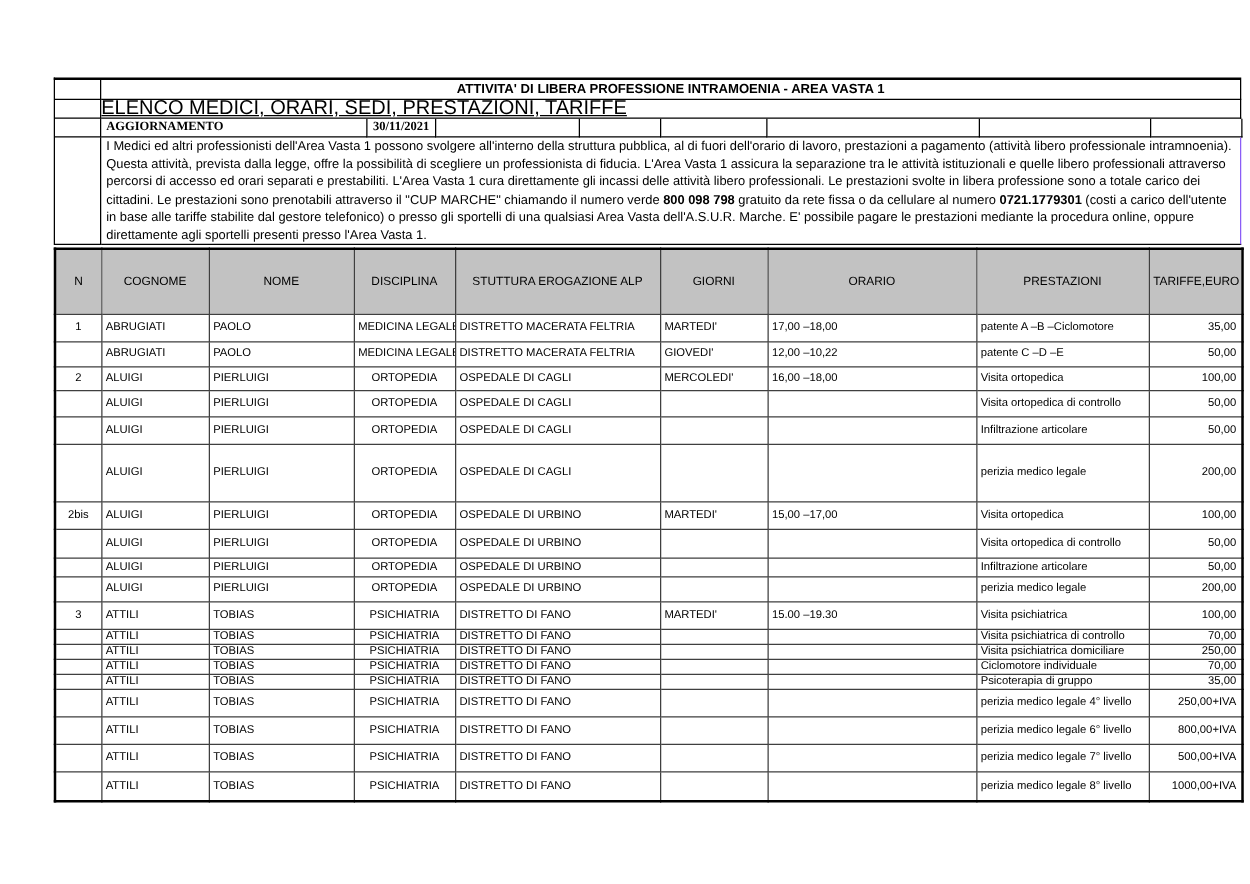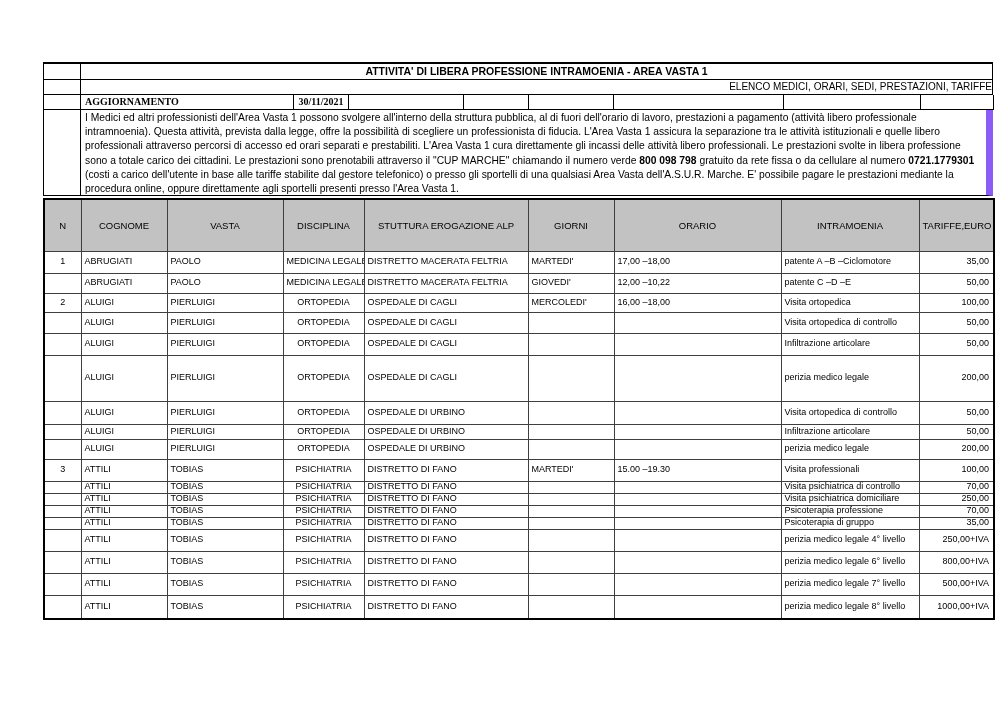--- a/index.html
+++ b/index.html
@@ -42,23 +42,24 @@
   .h-update   { height: 15px; font-family: Liberation Serif, serif; }
   .ncol   { width: 37px; flex: none; }
   .fill   { flex: 1; }
   .title-cell {
     font-weight: bold;
     font-size: 10.5px;
     text-align: center;
     line-height: 15px;
   }
   .subtitle-cell {
-    font-size: 10px;
-    text-align: right;
+    font-size: 16px;
+    text-align: left;
     line-height: 14px;
+    text-decoration: underline;
   }
   .update-label {
     width: 213px; flex: none;
     font-weight: bold;
     font-size: 10px;
     line-height: 14px;
     padding-left: 4px;
   }
   .update-date {
     width: 55px; flex: none;
@@ -77,21 +78,21 @@
   .intro-row { display: flex; }
   .intro-spacer {
     width: 37px; flex: none;
     box-sizing: border-box;
     border-right: 1px solid #000;
     border-bottom: 1px solid #000;
   }
   .intro-cell {
     flex: 1;
     box-sizing: border-box;
-    border-right: 7px solid #8b5cf6;
+    border-right: 1px solid #8b5cf6;
     border-bottom: 1px solid #000;
     font-size: 10.3px;
     line-height: 14.2px;
     padding: 1px 5px 2px 4px;
     height: 86px;
     overflow: hidden;
   }
   .intro-cell b { font-weight: bold; }
 
   
@@ -170,26 +171,26 @@
           <col style="width:164px">
           <col style="width:86px">
         <col style="width:167px">
           <col style="width:138px">
           <col style="width:75px">
       </colgroup>
       <thead>
         <tr>
           <th class="col-n">N</th>
           <th class="col-cognome">COGNOME</th>
-          <th class="col-nome">VASTA</th>
+          <th class="col-nome">NOME</th>
           <th class="col-disciplina">DISCIPLINA</th>
           <th class="col-struttura">STUTTURA EROGAZIONE ALP</th>
           <th class="col-giorni">GIORNI</th>
           <th class="col-orario">ORARIO</th>
-          <th class="col-prestazioni">INTRAMOENIA</th>
+          <th class="col-prestazioni">PRESTAZIONI</th>
           <th class="col-tariffa">TARIFFE,EURO</th>
         </tr>
       </thead>
       <tbody>
           <tr class="hl-yellow sep-group" style="height: 22px;">
             <td class="col-n">1</td>
             <td class="col-cognome">ABRUGIATI</td>
             <td class="col-nome">PAOLO</td>
             <td class="col-disciplina">MEDICINA LEGALE</td>
             <td class="col-struttura">DISTRETTO MACERATA FELTRIA</td>
@@ -246,20 +247,31 @@
             <td class="col-n"></td>
             <td class="col-cognome">ALUIGI</td>
             <td class="col-nome">PIERLUIGI</td>
             <td class="col-disciplina">ORTOPEDIA</td>
             <td class="col-struttura">OSPEDALE DI CAGLI</td>
             <td class="col-giorni"></td>
             <td class="col-orario"></td>
             <td class="col-prestazioni">perizia medico legale</td>
             <td class="col-tariffa">200,00</td>
           </tr>
+          <tr class="hl-blue sep-group" style="height: 22px;">
+            <td class="col-n">2bis</td>
+            <td class="col-cognome">ALUIGI</td>
+            <td class="col-nome">PIERLUIGI</td>
+            <td class="col-disciplina">ORTOPEDIA</td>
+            <td class="col-struttura">OSPEDALE DI URBINO</td>
+            <td class="col-giorni">MARTEDI'</td>
+            <td class="col-orario">15,00 –17,00</td>
+            <td class="col-prestazioni">Visita ortopedica</td>
+            <td class="col-tariffa">100,00</td>
+          </tr>
           <tr style="height: 23px;">
             <td class="col-n"></td>
             <td class="col-cognome">ALUIGI</td>
             <td class="col-nome">PIERLUIGI</td>
             <td class="col-disciplina">ORTOPEDIA</td>
             <td class="col-struttura">OSPEDALE DI URBINO</td>
             <td class="col-giorni"></td>
             <td class="col-orario"></td>
             <td class="col-prestazioni">Visita ortopedica di controllo</td>
             <td class="col-tariffa">50,00</td>
@@ -287,21 +299,21 @@
             <td class="col-tariffa">200,00</td>
           </tr>
           <tr class="hl-yellow sep-group" style="height: 22px;">
             <td class="col-n">3</td>
             <td class="col-cognome">ATTILI</td>
             <td class="col-nome">TOBIAS</td>
             <td class="col-disciplina">PSICHIATRIA</td>
             <td class="col-struttura">DISTRETTO DI FANO</td>
             <td class="col-giorni">MARTEDI'</td>
             <td class="col-orario">15.00 –19.30</td>
-            <td class="col-prestazioni">Visita professionali</td>
+            <td class="col-prestazioni">Visita psichiatrica</td>
             <td class="col-tariffa">100,00</td>
           </tr>
           <tr style="height: 12px;">
             <td class="col-n"></td>
             <td class="col-cognome">ATTILI</td>
             <td class="col-nome">TOBIAS</td>
             <td class="col-disciplina">PSICHIATRIA</td>
             <td class="col-struttura">DISTRETTO DI FANO</td>
             <td class="col-giorni"></td>
             <td class="col-orario"></td>
@@ -320,21 +332,21 @@
             <td class="col-tariffa">250,00</td>
           </tr>
           <tr style="height: 12px;">
             <td class="col-n"></td>
             <td class="col-cognome">ATTILI</td>
             <td class="col-nome">TOBIAS</td>
             <td class="col-disciplina">PSICHIATRIA</td>
             <td class="col-struttura">DISTRETTO DI FANO</td>
             <td class="col-giorni"></td>
             <td class="col-orario"></td>
-            <td class="col-prestazioni">Psicoterapia professione</td>
+            <td class="col-prestazioni">Ciclomotore individuale</td>
             <td class="col-tariffa">70,00</td>
           </tr>
           <tr style="height: 12px;">
             <td class="col-n"></td>
             <td class="col-cognome">ATTILI</td>
             <td class="col-nome">TOBIAS</td>
             <td class="col-disciplina">PSICHIATRIA</td>
             <td class="col-struttura">DISTRETTO DI FANO</td>
             <td class="col-giorni"></td>
             <td class="col-orario"></td>

